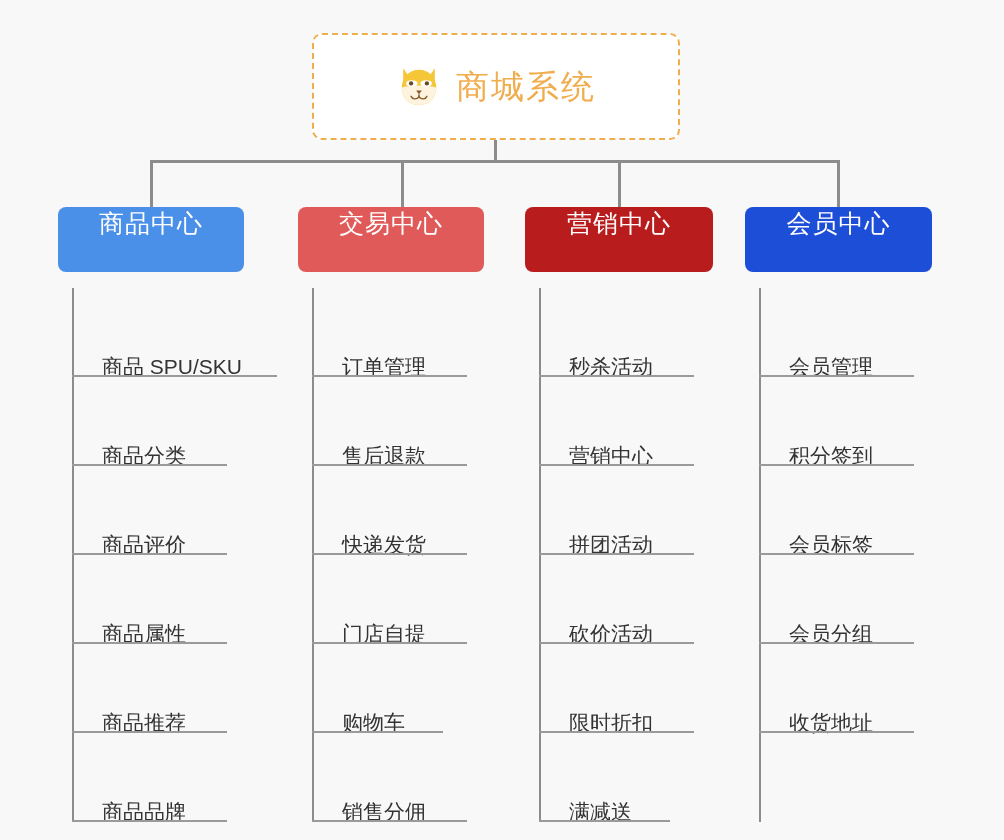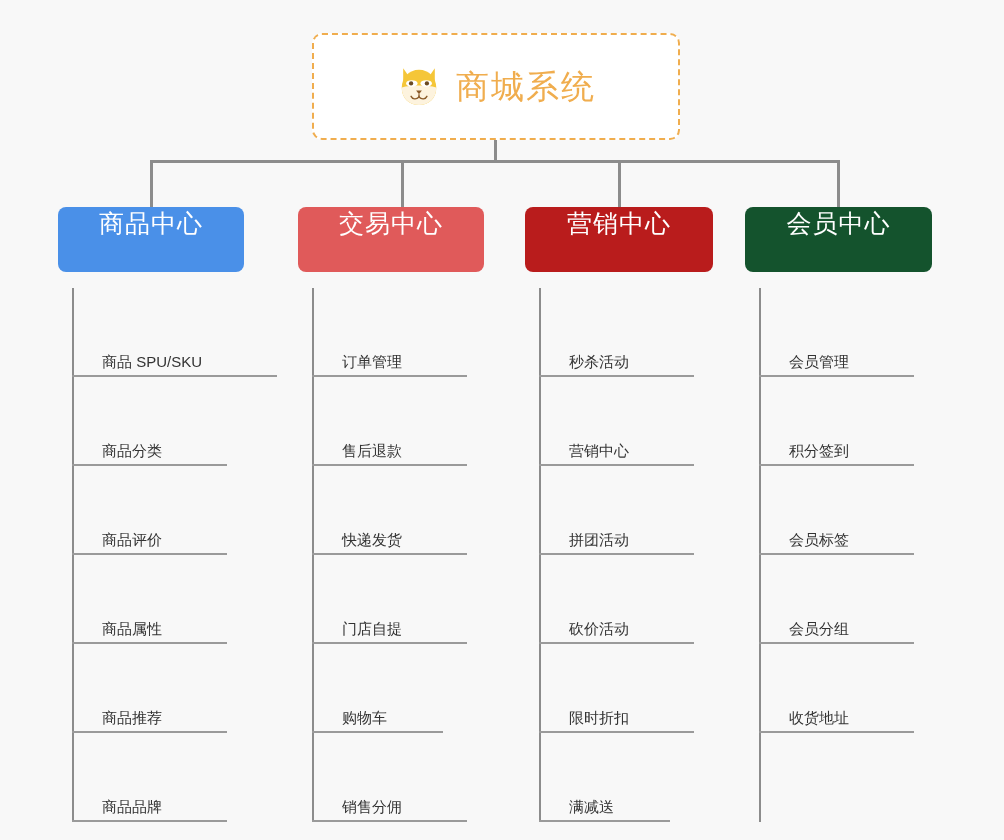--- a/index.html
+++ b/index.html
@@ -81,24 +81,24 @@
     background: #8c8c8c;
   }
   .leaf-item {
     position: relative;
     height: 89px;
     display: flex;
     align-items: flex-end;
     padding-left: 30px;
   }
   .leaf-label {
-    font-size: 15px;
+    font-size: 21px;
     color: #333333;
     line-height: 1;
-    padding-bottom: 8px;
+    padding-bottom: 0;
     white-space: nowrap;
   }
   .leaf-rule {
     position: absolute;
     left: 0;
     bottom: 0;
     height: 2px;
     background: #9a9a9a;
   }
 </style>
@@ -225,21 +225,21 @@
         <span class="leaf-rule" style="width:155px;"></span>
       </div>
       <div class="leaf-item">
         <span class="leaf-label">满减送</span>
         <span class="leaf-rule" style="width:131px;"></span>
       </div>
     </div>
   </div>
 
   <div class="column" style="left:745px; width:208px;">
-    <div class="cat-header" style="width:187px; background:#14532d;">
+    <div class="cat-header" style="width:187px; background:#1d4ed8;">
       <span>会员中心</span>
     </div>
     <div class="leaf-stack">
       <div class="leaf-spine" style="height:534px;"></div>
       <div class="leaf-item">
         <span class="leaf-label">会员管理</span>
         <span class="leaf-rule" style="width:155px;"></span>
       </div>
       <div class="leaf-item">
         <span class="leaf-label">积分签到</span>

